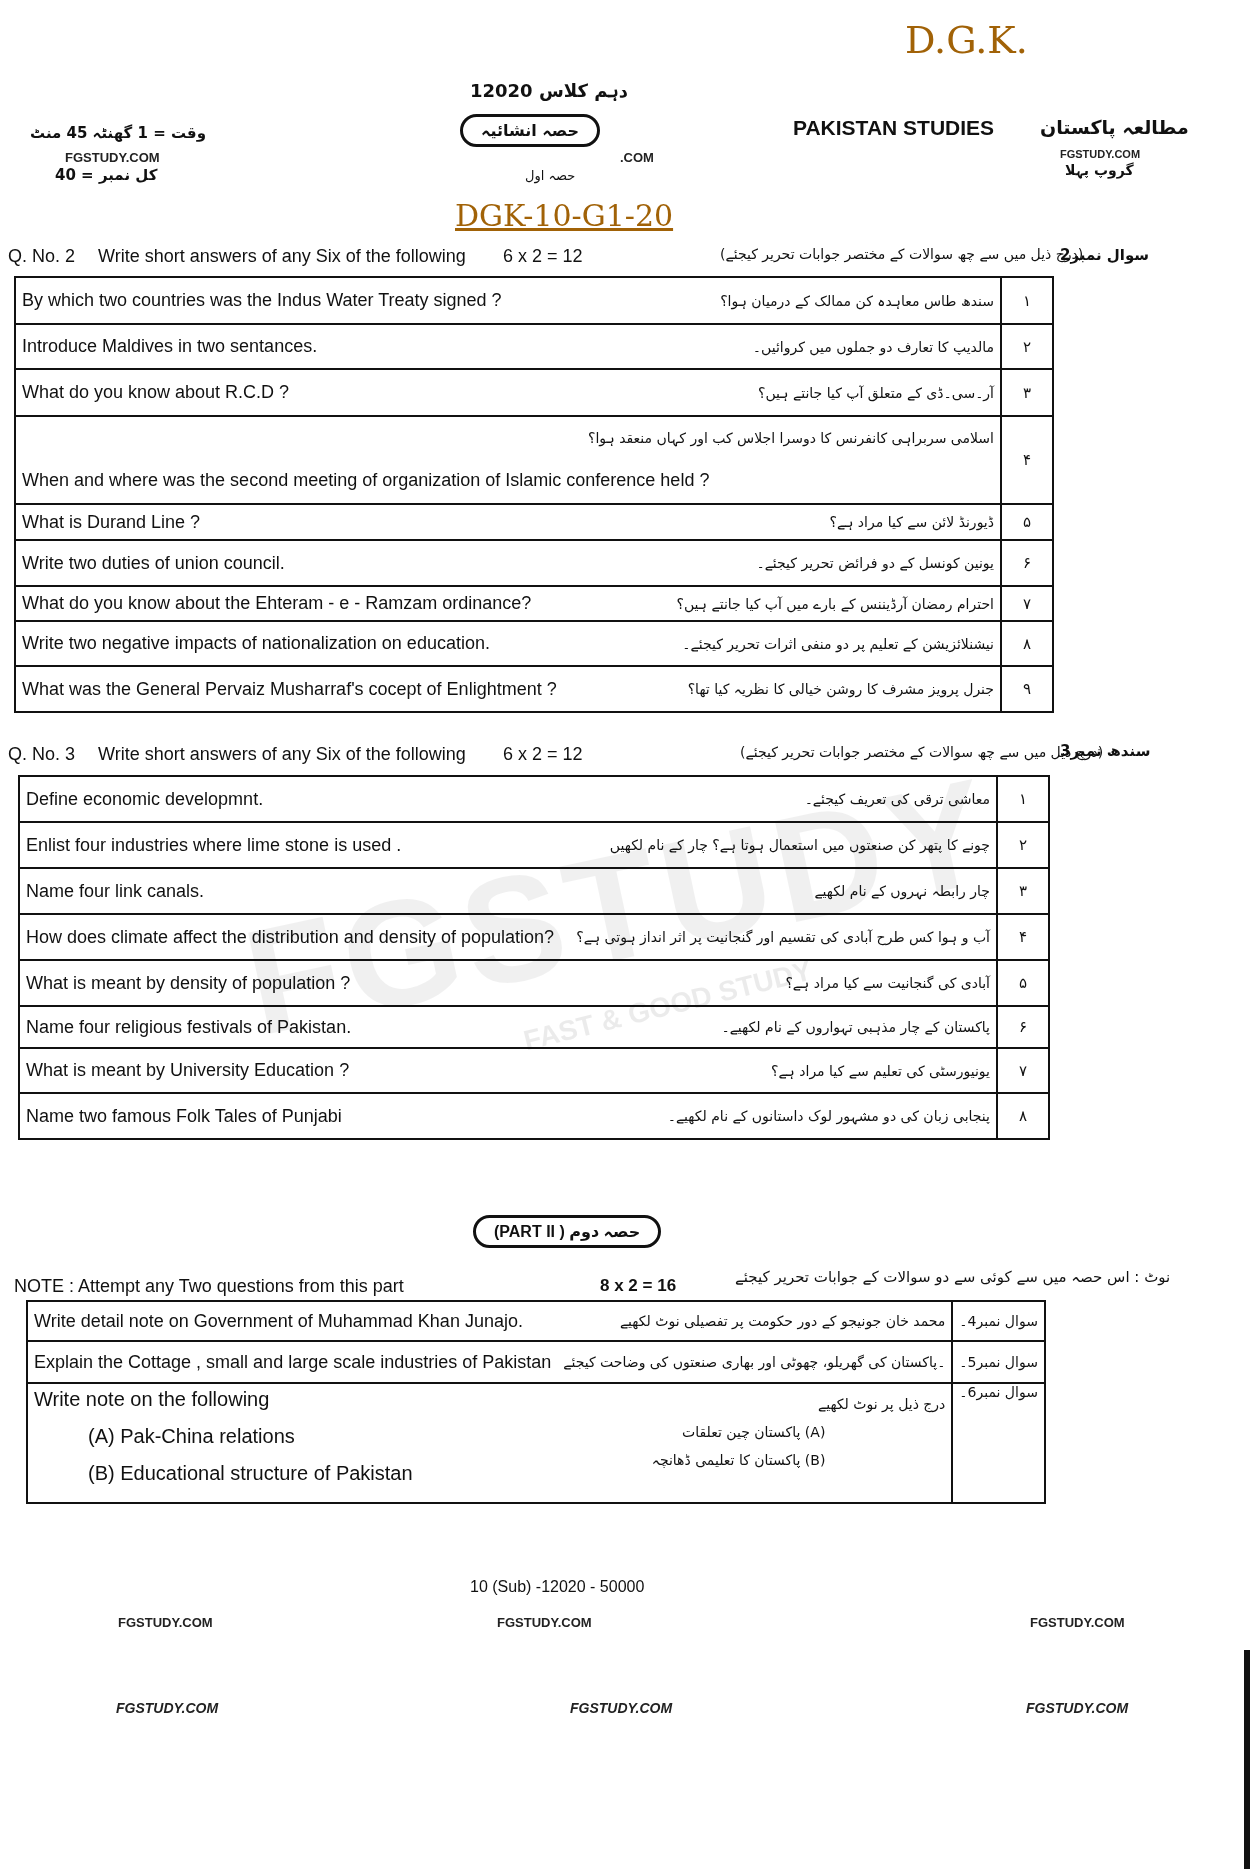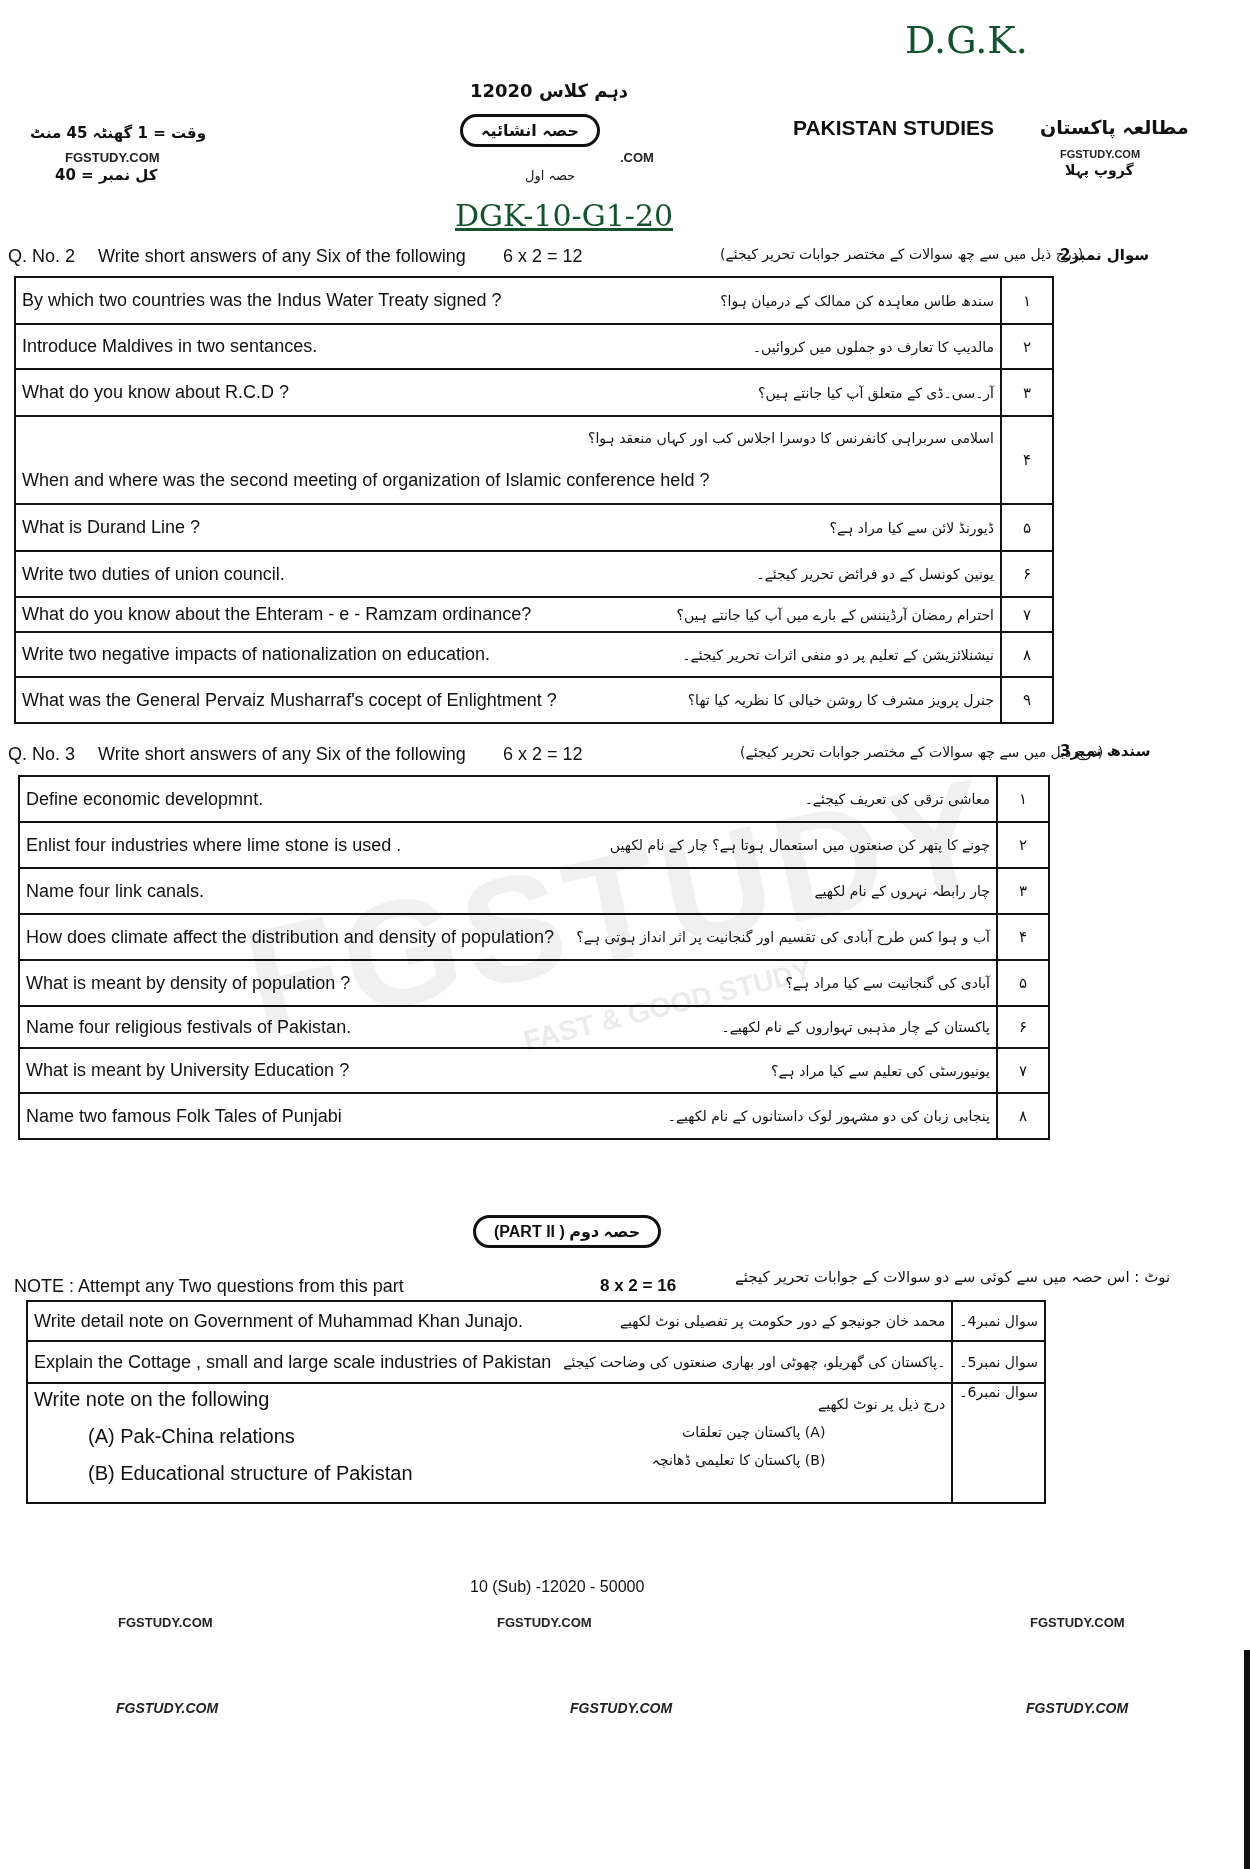--- a/index.html
+++ b/index.html
@@ -3,21 +3,21 @@
 <meta charset="utf-8">
 <style>
   html, body { margin:0; padding:0; background:#ffffff; }
   body { width:1250px; height:1869px; position:relative; overflow:hidden;
          font-family:"Liberation Sans", "DejaVu Sans", sans-serif; color:#111; }
   .abs { position:absolute; }
   .ur { font-family:"DejaVu Sans", sans-serif; direction:rtl; }
   .b { font-weight:bold; }
   .wm { font-size:13px; font-weight:bold; color:#222; }
   .wmi { font-size:14px; font-weight:bold; font-style:italic; color:#222; }
-  .hand { font-family:"DejaVu Serif", serif; color:#14532d; }
+  .hand { font-family:"DejaVu Serif", serif; color:#a16207; }
   .pill { border:3px solid #111; border-radius:22px; padding:4px 18px; font-weight:bold; background:#fff; }
   table.q { position:absolute; border-collapse:collapse; }
   table.q td { border:2px solid #111; padding:0 6px; vertical-align:middle; }
   table.q td.en { font-size:18px; border-right:none; white-space:nowrap; }
   table.q td.ur { font-size:14px; text-align:right; border-left:none; white-space:nowrap; }
   table.q td.num { width:38px; text-align:center; font-size:15px; }
   .watermark { position:absolute; left:250px; top:840px; width:560px; height:240px;
                font-size:150px; font-weight:bold; color:rgba(0,0,0,0.06);
                transform:rotate(-12deg); letter-spacing:6px; pointer-events:none; }
   .watermark2 { position:absolute; left:520px; top:990px; font-size:28px; font-weight:bold;
@@ -71,21 +71,21 @@
       <td class="ur">آر۔سی۔ڈی کے متعلق آپ کیا جانتے ہیں؟</td>
       <td class="num">۳</td>
     </tr>
     <tr style="height:88px;">
       <td colspan="2" style="border-right:none; padding:6px;">
         <div class="ur" style="font-size:14px; text-align:right; margin-bottom:24px;">اسلامی سربراہی کانفرنس کا دوسرا اجلاس کب اور کہاں منعقد ہوا؟</div>
         <div style="font-size:18px;">When and where was the second meeting of organization of Islamic conference held ?</div>
       </td>
       <td class="num">۴</td>
     </tr>
-    <tr style="height:47px;">
+    <tr style="height:36px;">
       <td class="en">What is Durand Line ?</td>
       <td class="ur">ڈیورنڈ لائن سے کیا مراد ہے؟</td>
       <td class="num">۵</td>
     </tr>
     <tr style="height:46px;">
       <td class="en">Write two duties of union council.</td>
       <td class="ur">یونین کونسل کے دو فرائض تحریر کیجئے۔</td>
       <td class="num">۶</td>
     </tr>
     <tr style="height:35px;">

